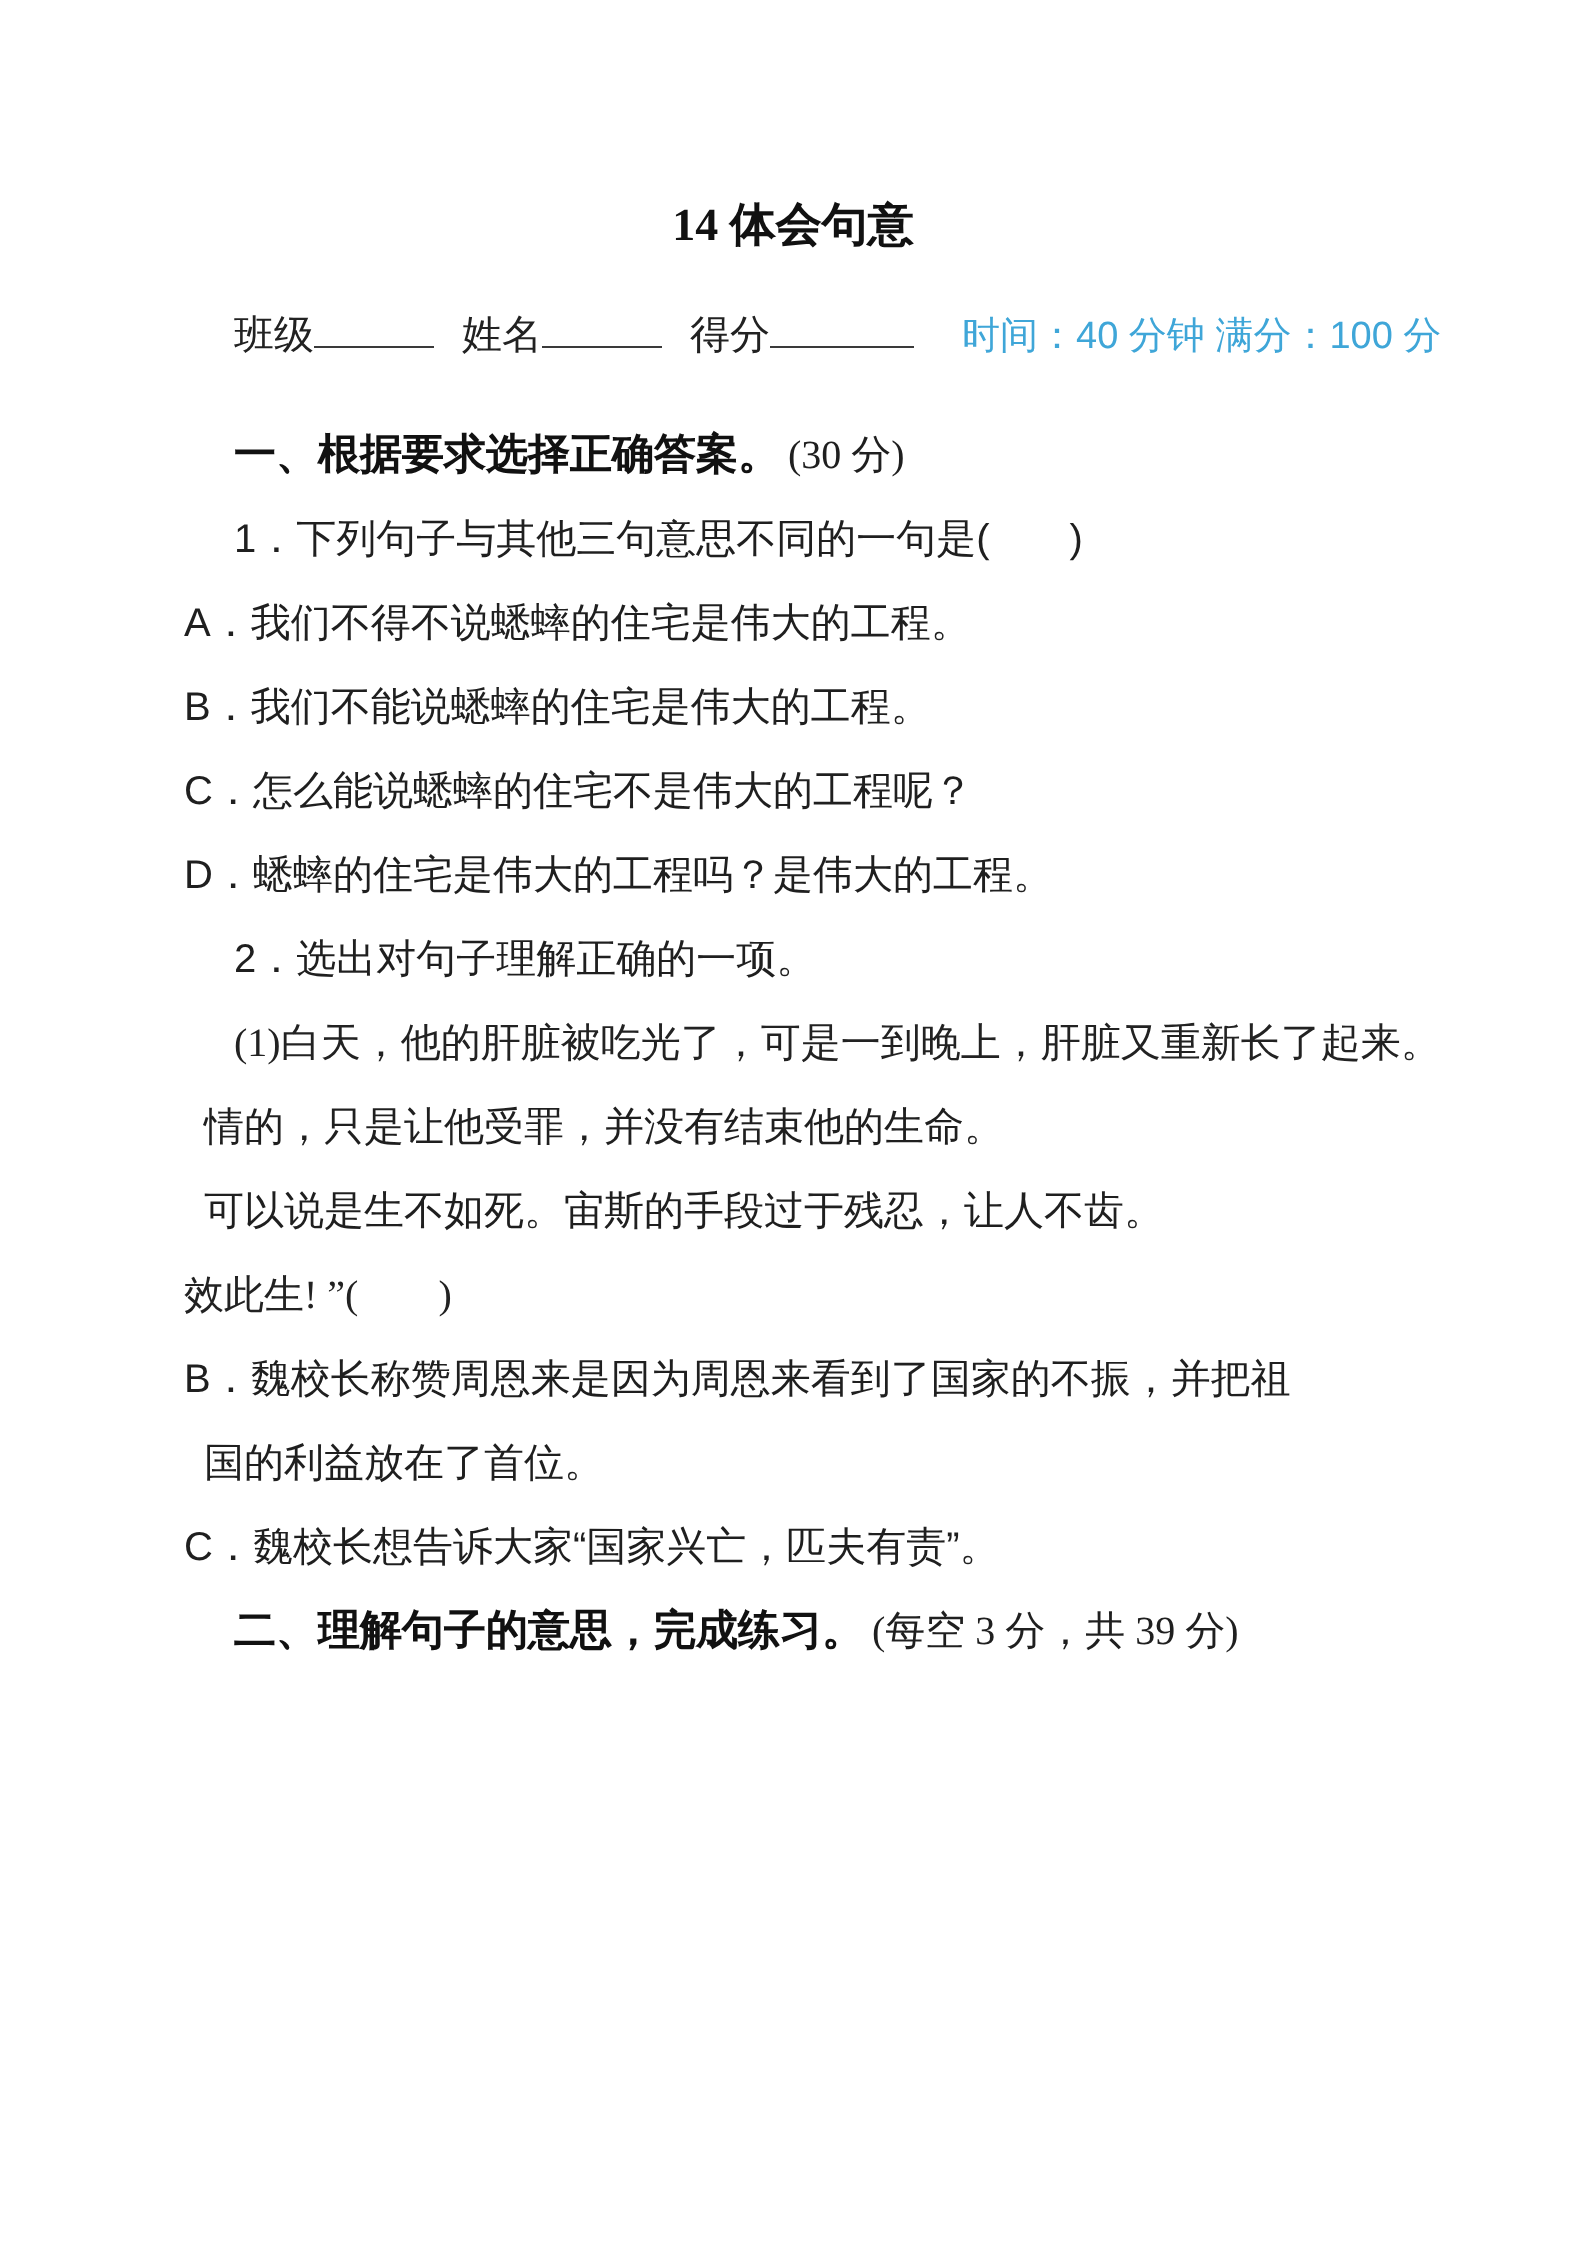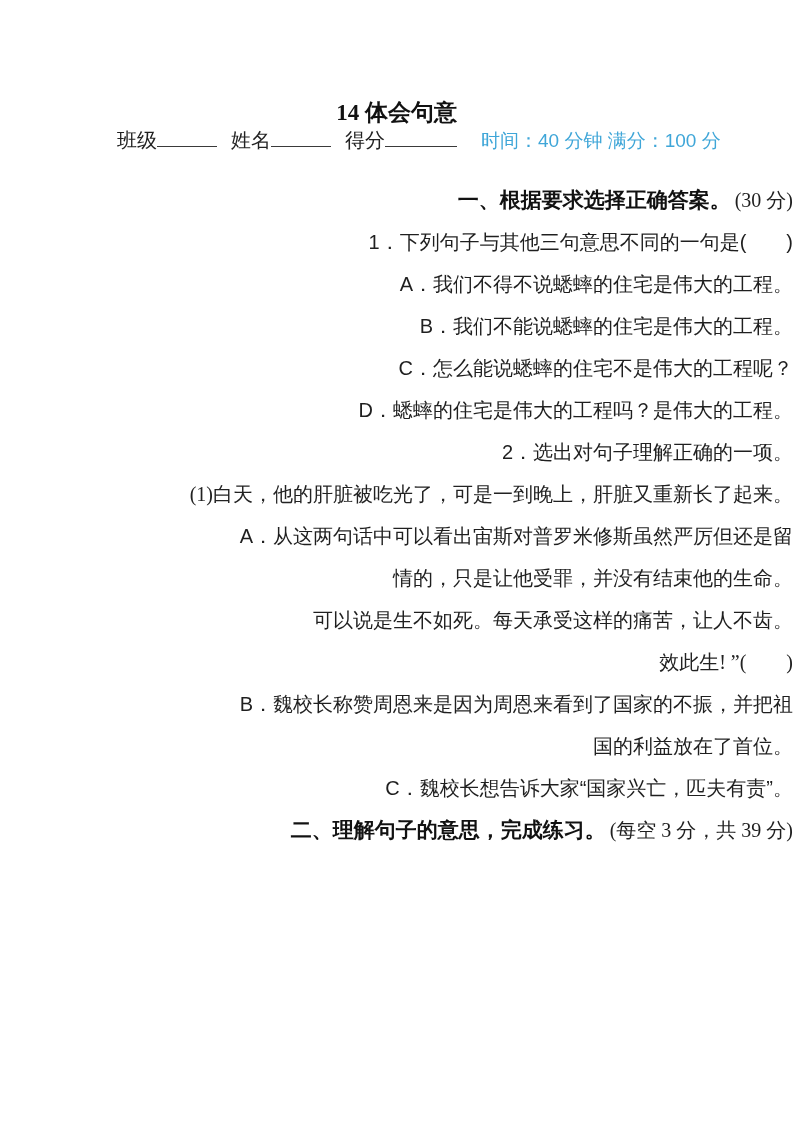--- a/index.html
+++ b/index.html
@@ -15,41 +15,41 @@
   .doc-title {
     padding-top: 101px;
     text-align: center;
     font-family: "Liberation Serif", serif;
     font-weight: bold;
     font-size: 23px;
     line-height: 24px;
     color: #111;
   }
   .meta-row {
-    margin-top: 1px;
+    margin-top: 28px;
     padding-left: 117px;
     font-size: 20px;
     line-height: 28px;
     white-space: nowrap;
   }
   .meta-label { color: #222; }
   .blank {
     display: inline-block;
     width: 60px;
     height: 20px;
     border-bottom: 1.5px solid #3a3a3a;
     margin-right: 14px;
   }
   .blank-wide { width: 72px; margin-right: 0; }
   .exam-info {
     color: #3fa6d8;
     font-size: 19px;
     margin-left: 24px;
   }
-  .body-block { margin-top: 24px; text-align: right; }
+  .body-block { margin-top: 24px; }
   .line {
     height: 42px;
     line-height: 42px;
     font-size: 20px;
     white-space: nowrap;
   }
   .ind-num  { padding-left: 117px; }  
   .ind-opt  { padding-left: 92px; }  
   .ind-cont { padding-left: 102px; }  
   .sec-title {
@@ -88,23 +88,22 @@
 
     <div class="line ind-num">1．下列句子与其他三句意思不同的一句是(　　)</div>
     <div class="line ind-opt">A．我们不得不说蟋蟀的住宅是伟大的工程。</div>
     <div class="line ind-opt">B．我们不能说蟋蟀的住宅是伟大的工程。</div>
     <div class="line ind-opt">C．怎么能说蟋蟀的住宅不是伟大的工程呢？</div>
     <div class="line ind-opt">D．蟋蟀的住宅是伟大的工程吗？是伟大的工程。</div>
 
     <div class="line ind-num">2．选出对句子理解正确的一项。</div>
 
     <div class="line ind-num kai">(1)白天，他的肝脏被吃光了，可是一到晚上，肝脏又重新长了起来。</div>
-    <div class="line ind-opt">A．从这两句话中可以看出宙斯对普罗米修斯虽然严厉但还是留</div>
     <div class="line ind-cont">情的，只是让他受罪，并没有结束他的生命。</div>
-    <div class="line ind-cont">可以说是生不如死。每天承受这样的痛苦，让人不齿。</div>
+    <div class="line ind-cont">可以说是生不如死。宙斯的手段过于残忍，让人不齿。</div>
 
     <div class="line ind-opt kai">效此生! ”(　　)</div>
     <div class="line ind-opt">B．魏校长称赞周恩来是因为周恩来看到了国家的不振，并把祖</div>
     <div class="line ind-cont">国的利益放在了首位。</div>
     <div class="line ind-opt">C．魏校长想告诉大家“国家兴亡，匹夫有责”。</div>
 
     <div class="line ind-num">
       <span class="sec-title">二、理解句子的意思，完成练习。</span><span class="sec-score">(每空 3 分，共 39 分)</span>
     </div>
 

